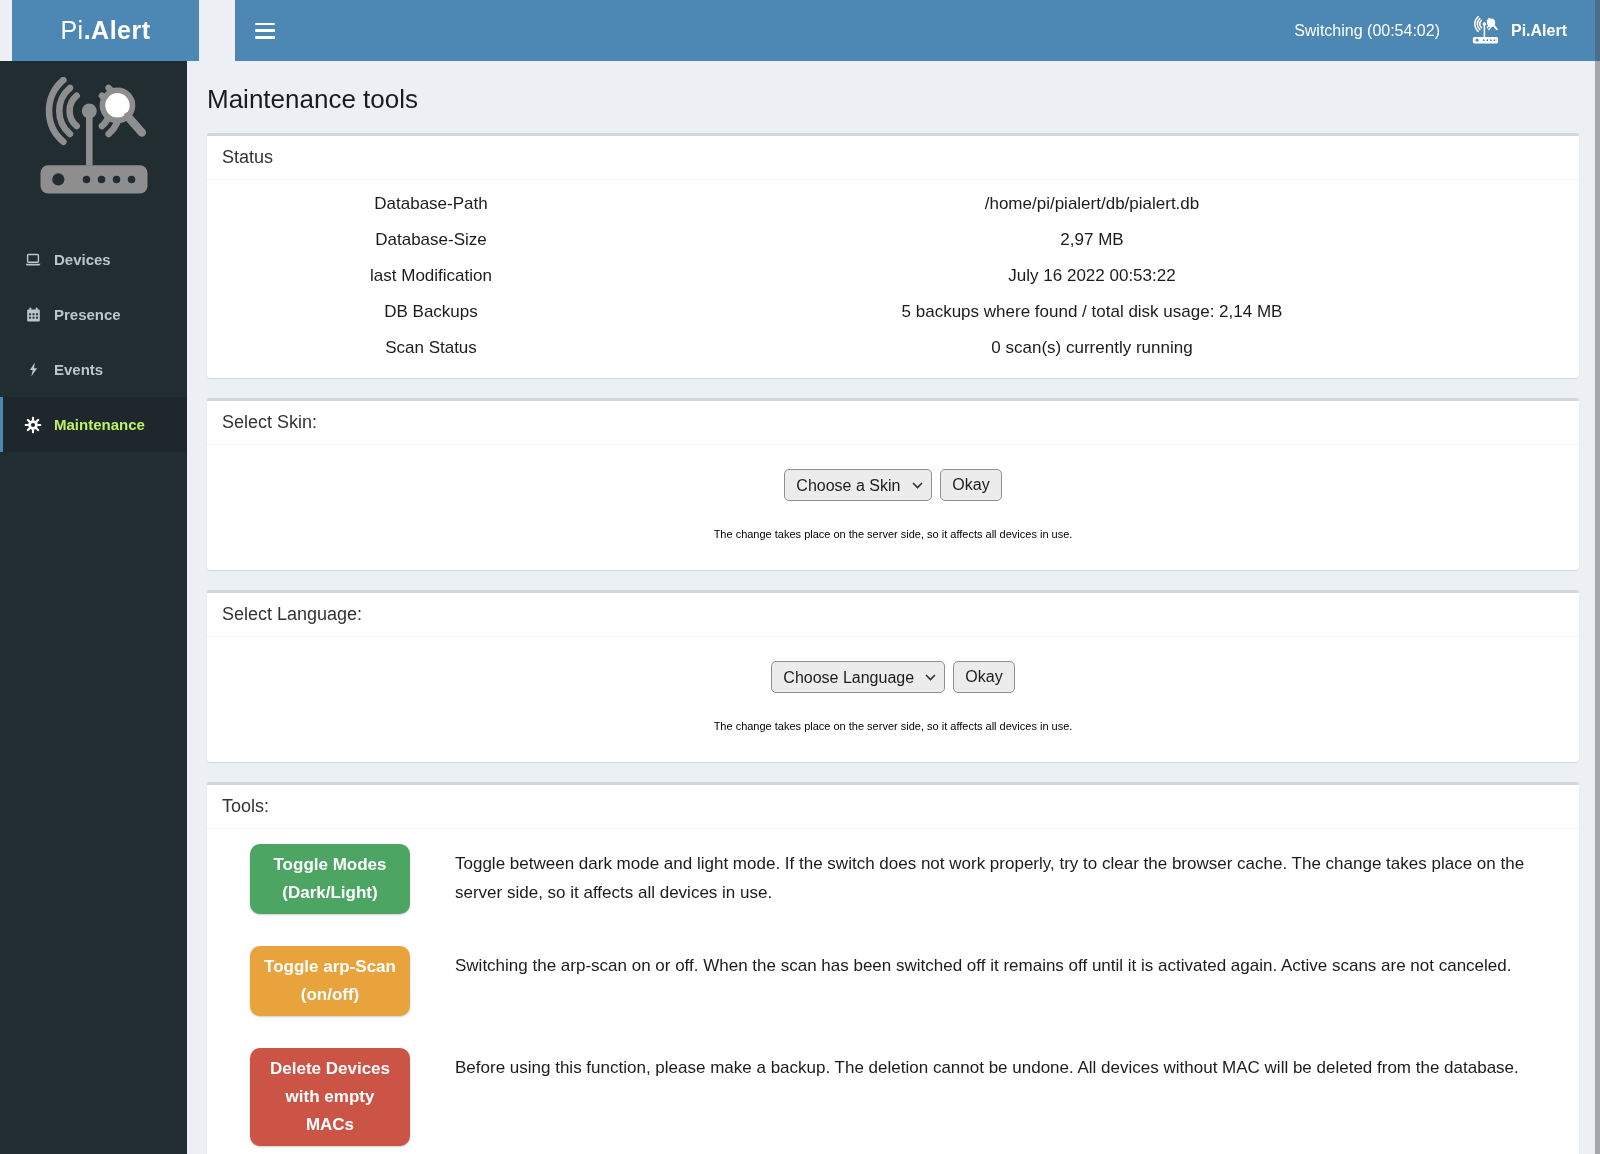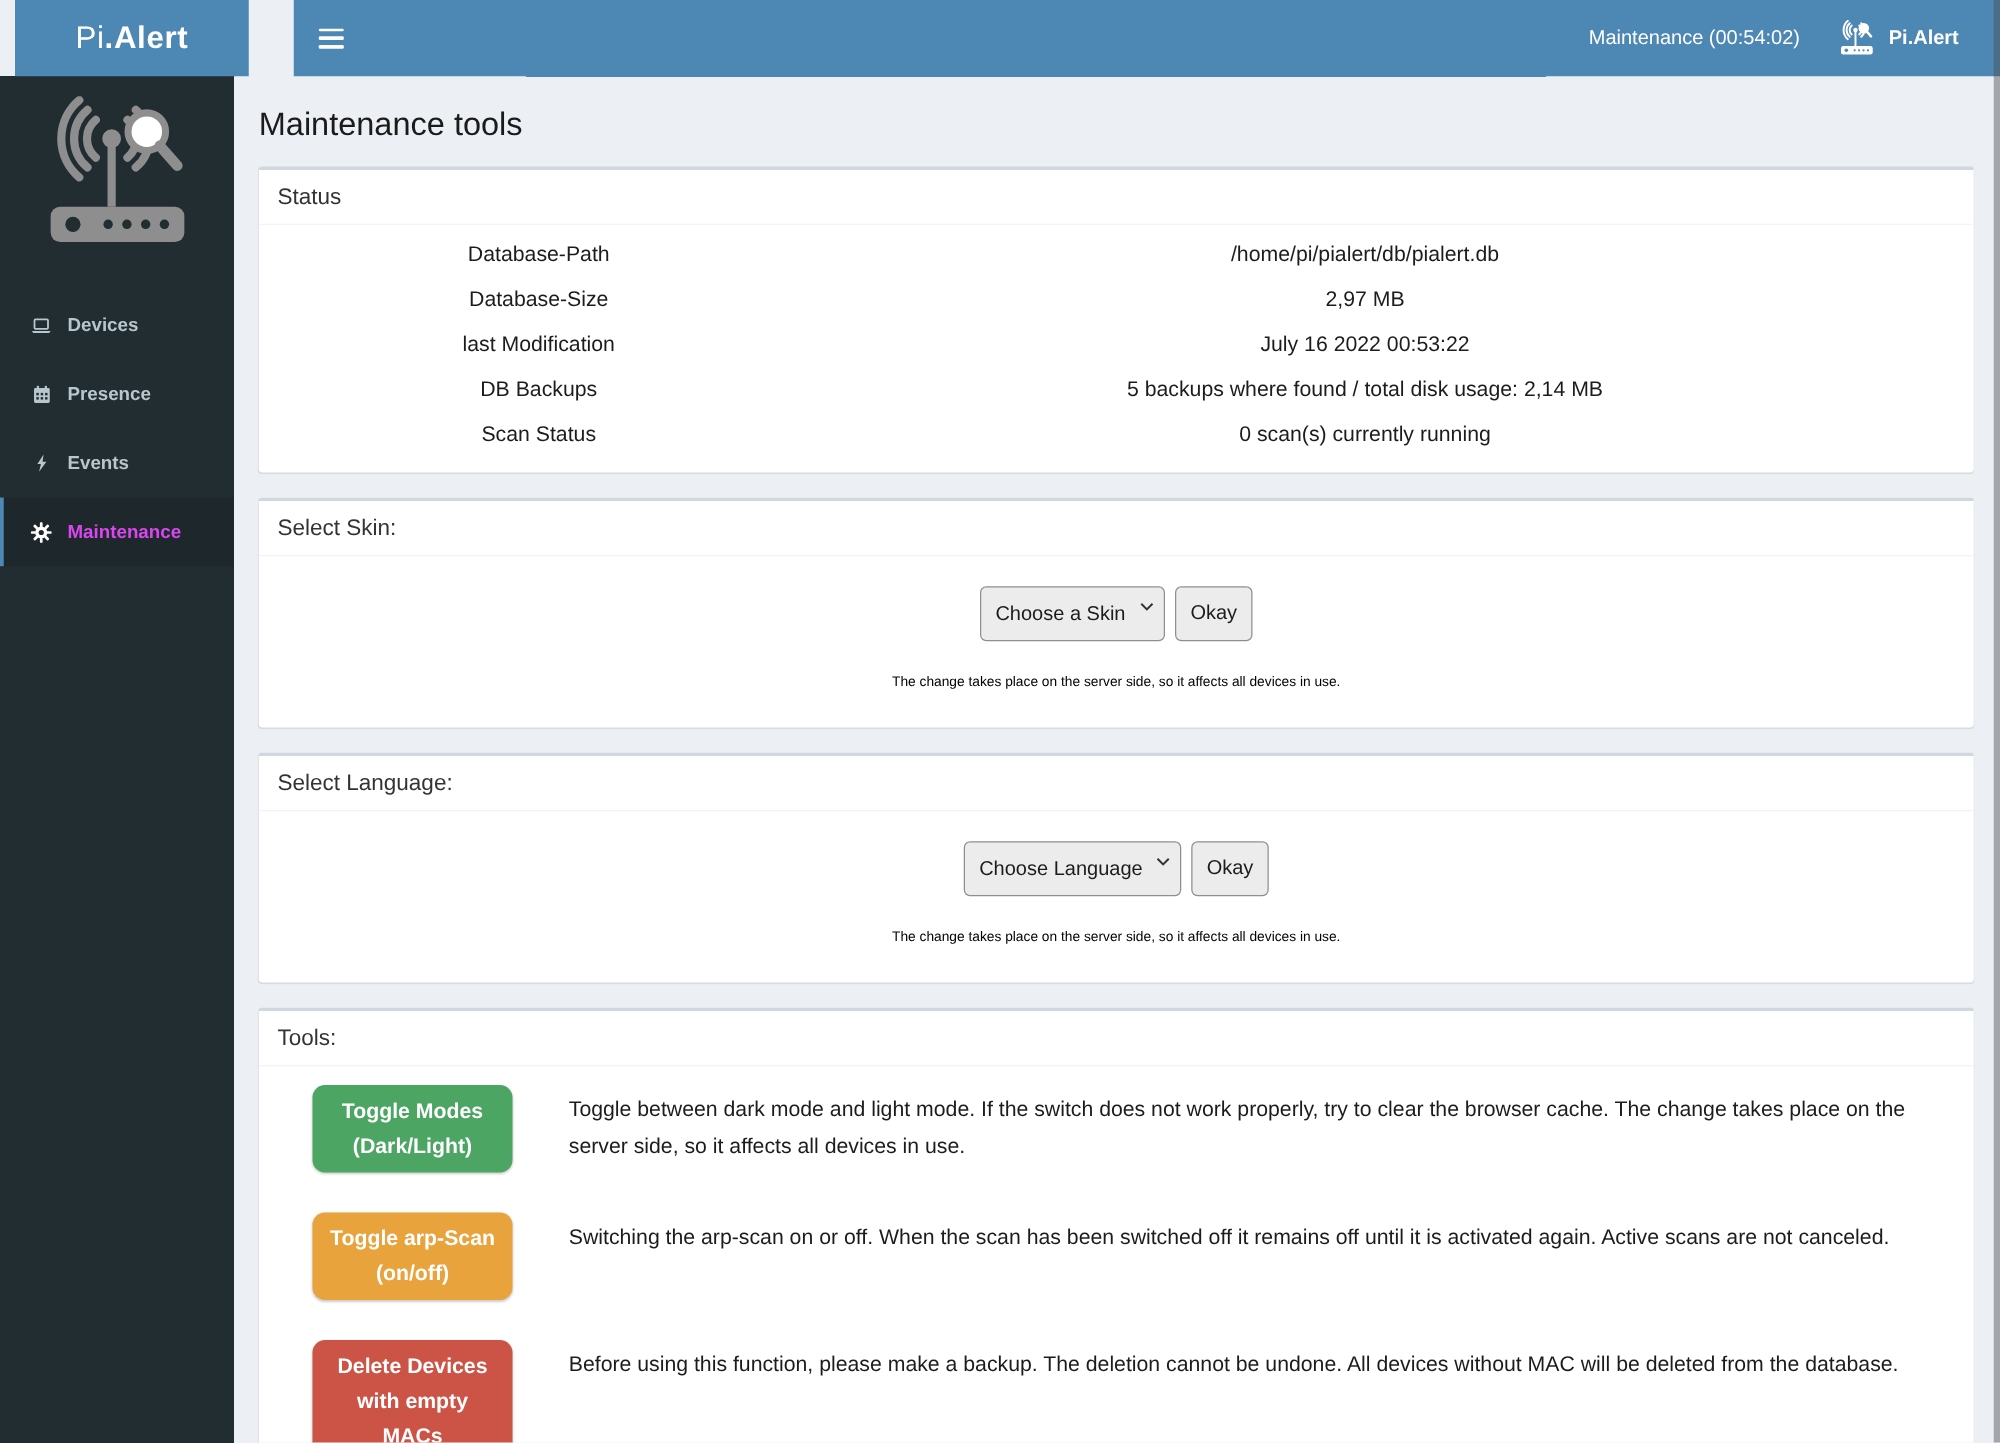--- a/index.html
+++ b/index.html
@@ -30,21 +30,21 @@
 
   
   .sidebar { position:fixed; top:61px; left:0; bottom:0; width:187px; background:#222d32; z-index:15; }
   .sidebar-logo { width:122px; margin:16px auto 0; display:block; }
   .menu { list-style:none; margin:24px 0 0; padding:0;text-align:right; }
   .menu-item {
     display:flex; align-items:center; height:55px; padding-left:23px;
     color:#b8c7ce; font-size:15px; font-weight:600; cursor:pointer;
   }
   .menu-item .menu-icon { width:20px; height:20px; margin-right:11px; display:flex; align-items:center; justify-content:center; color:#b8c7ce; }
-  .menu-item.active { background:#1e282c; color:#d946ef; border-left:3px solid #4d87b3; padding-left:20px; }
+  .menu-item.active { background:#1e282c; color:#bef264; border-left:3px solid #4d87b3; padding-left:20px; }
   .menu-item.active .menu-icon { color:#fff; }
 
   
   .content { margin-left:187px; padding:73px 21px 0 20px; }
   .page-title { margin:11px 0 18px; font-size:26px; font-weight:400; color:#1b1b1b; }
 
   .panel {
     background:#fff; border-top:3px solid #d2d6de; border-radius:3px;
     box-shadow:0 1px 1px rgba(0,0,0,.1); margin-bottom:20px;
   }
@@ -55,21 +55,21 @@
   .status-row { display:flex; padding:8px 10px; font-size:17px;text-align:center; }
   .status-label { width:398px; flex:none; }
   .status-value { flex:1; }
 
   
   .center-body { padding:24px 15px 30px; text-align:center; }
   .controls { display:inline-flex; align-items:center; gap:8px; }
   .ctl {
     font-family:"Liberation Sans", sans-serif; font-size:16px; color:#1c1c1c;
     background:#ececec; border:1px solid #8f8f8f; border-radius:5px;
-    height:44px; padding:4px 11px; cursor:pointer;
+    height:32px; padding:4px 11px; cursor:pointer;
   }
   .select-wrap { position:relative; display:inline-block; }
   .select-wrap select { appearance:none; -webkit-appearance:none; padding-right:30px; }
   .select-wrap .chev { position:absolute; right:9px; top:13px; pointer-events:none; }
   .note { margin-top:27px; font-size:11px; color:#000000; }
 
   
   .tools-body { padding:15px 15px 10px; }
   .tool-row { display:flex; align-items:flex-start; margin-bottom:32px; }
   .tool-button {
@@ -92,21 +92,21 @@
     <span class="lt">Pi</span>
       <span class="bd">.Alert</span>
   </div>
   <div class="navbar">
     <div class="hamburger">
       <span></span>
         <span></span>
         <span></span>
     </div>
     <div class="nav-right">
-      <span class="controller-label">Maintenance (00:54:02)</span>
+      <span class="controller-label">Switching (00:54:02)</span>
       <span class="mini-logo">
           <svg width="31" height="32" viewBox="0 0 130 135">
             <g fill="none" stroke="#ffffff" stroke-width="7" stroke-linecap="round">
               <path d="M 46.5 19.9 A 21 21 0 0 0 46.5 52.1"></path>
               <path d="M 39.4 11.5 A 32 32 0 0 0 39.4 60.5"></path>
               <path d="M 32.4 3.1 A 43 43 0 0 0 32.4 68.9"></path>
               <path d="M 73.5 19.9 A 21 21 0 0 1 73.5 52.1"></path>
               <path d="M 80.6 11.5 A 32 32 0 0 1 80.6 60.5"></path>
             </g>
             <rect x="56.5" y="36" width="7" height="58" fill="#ffffff"></rect>

